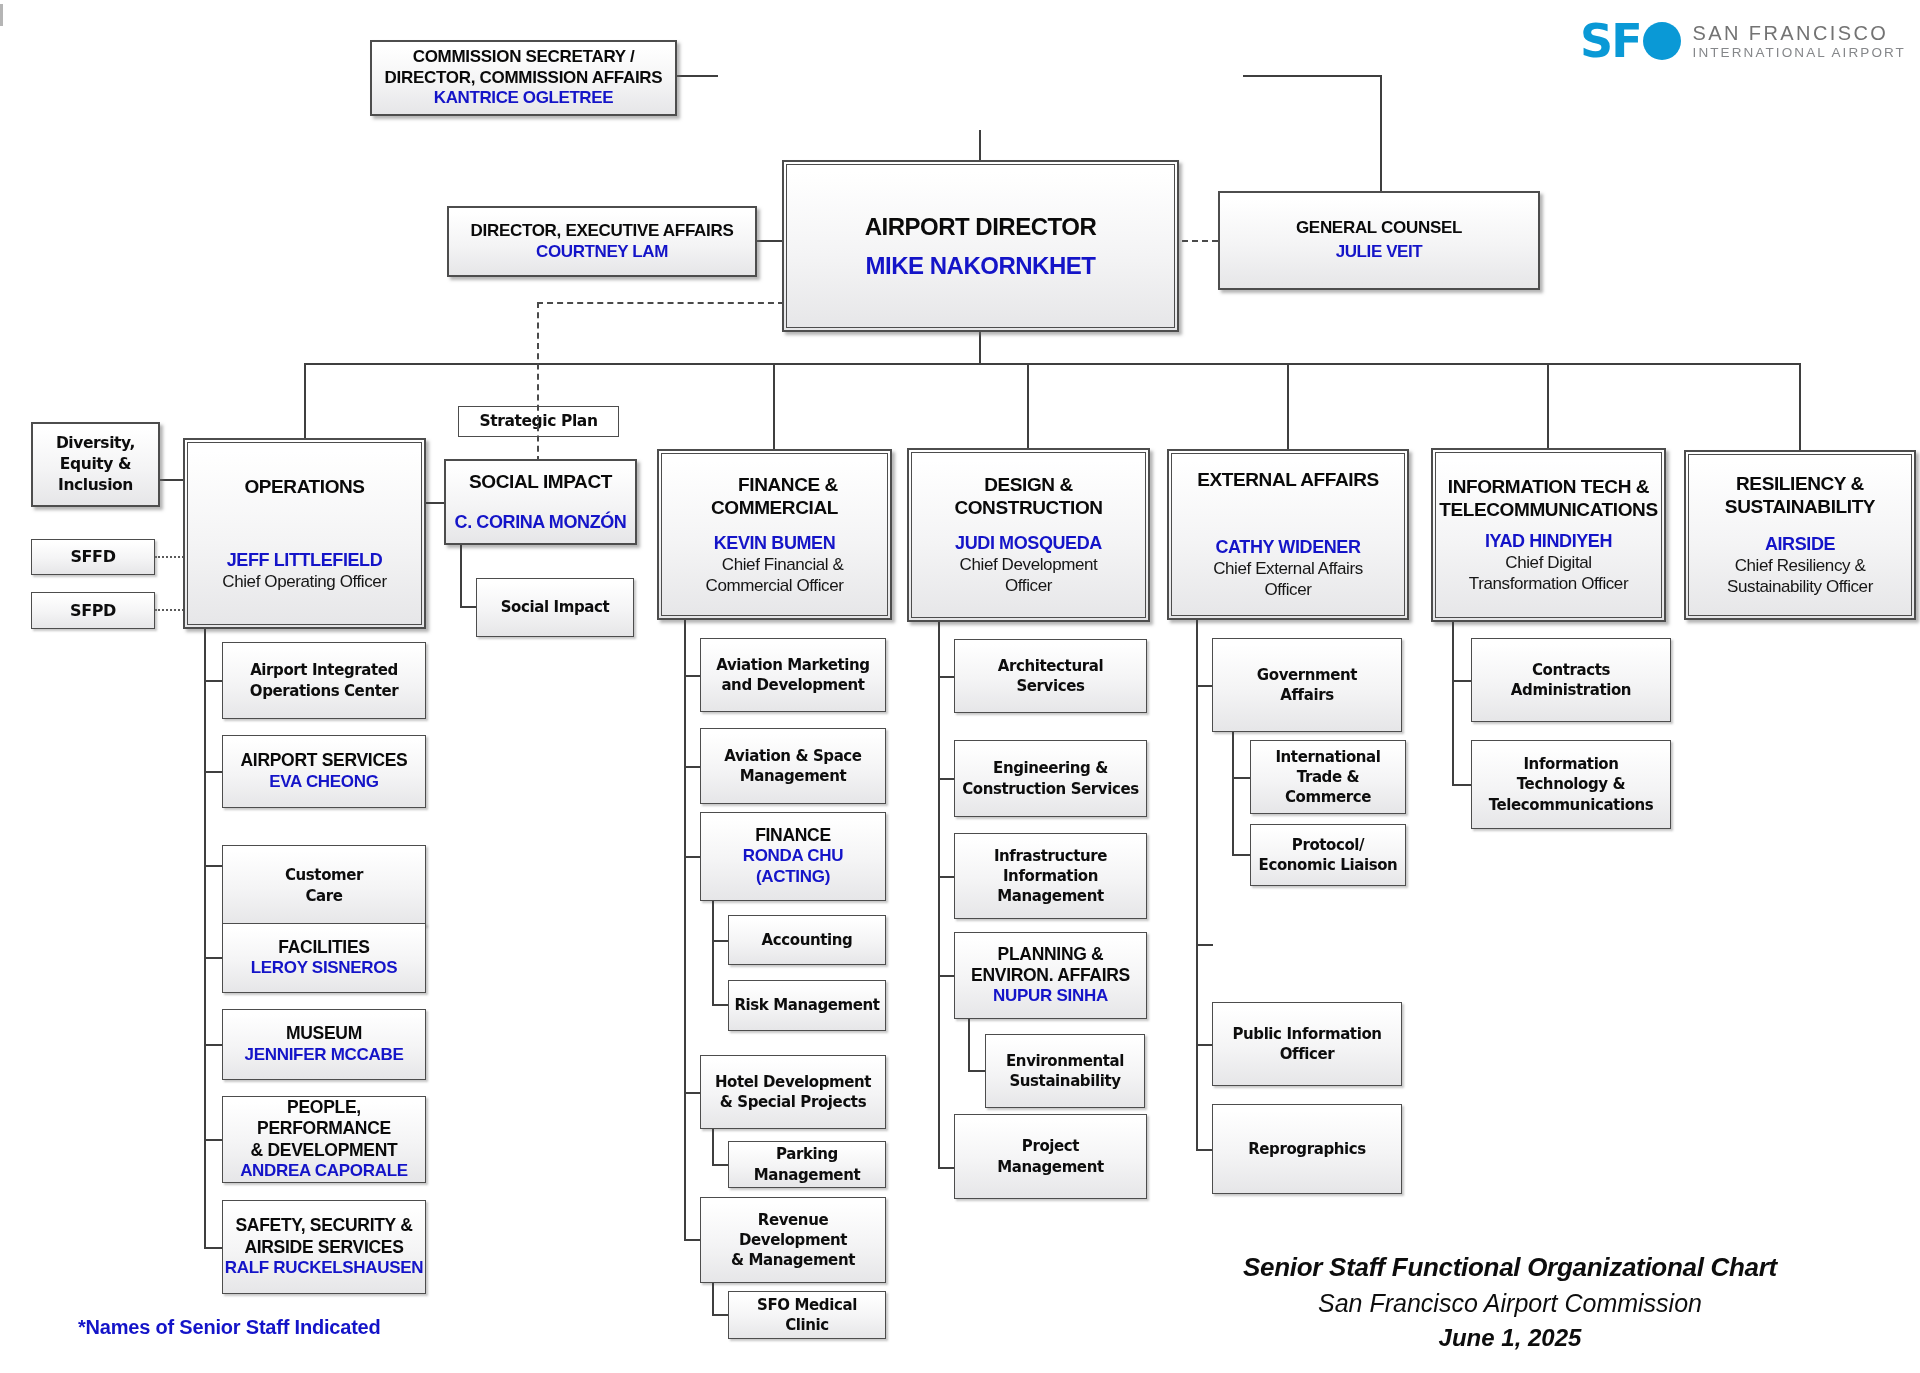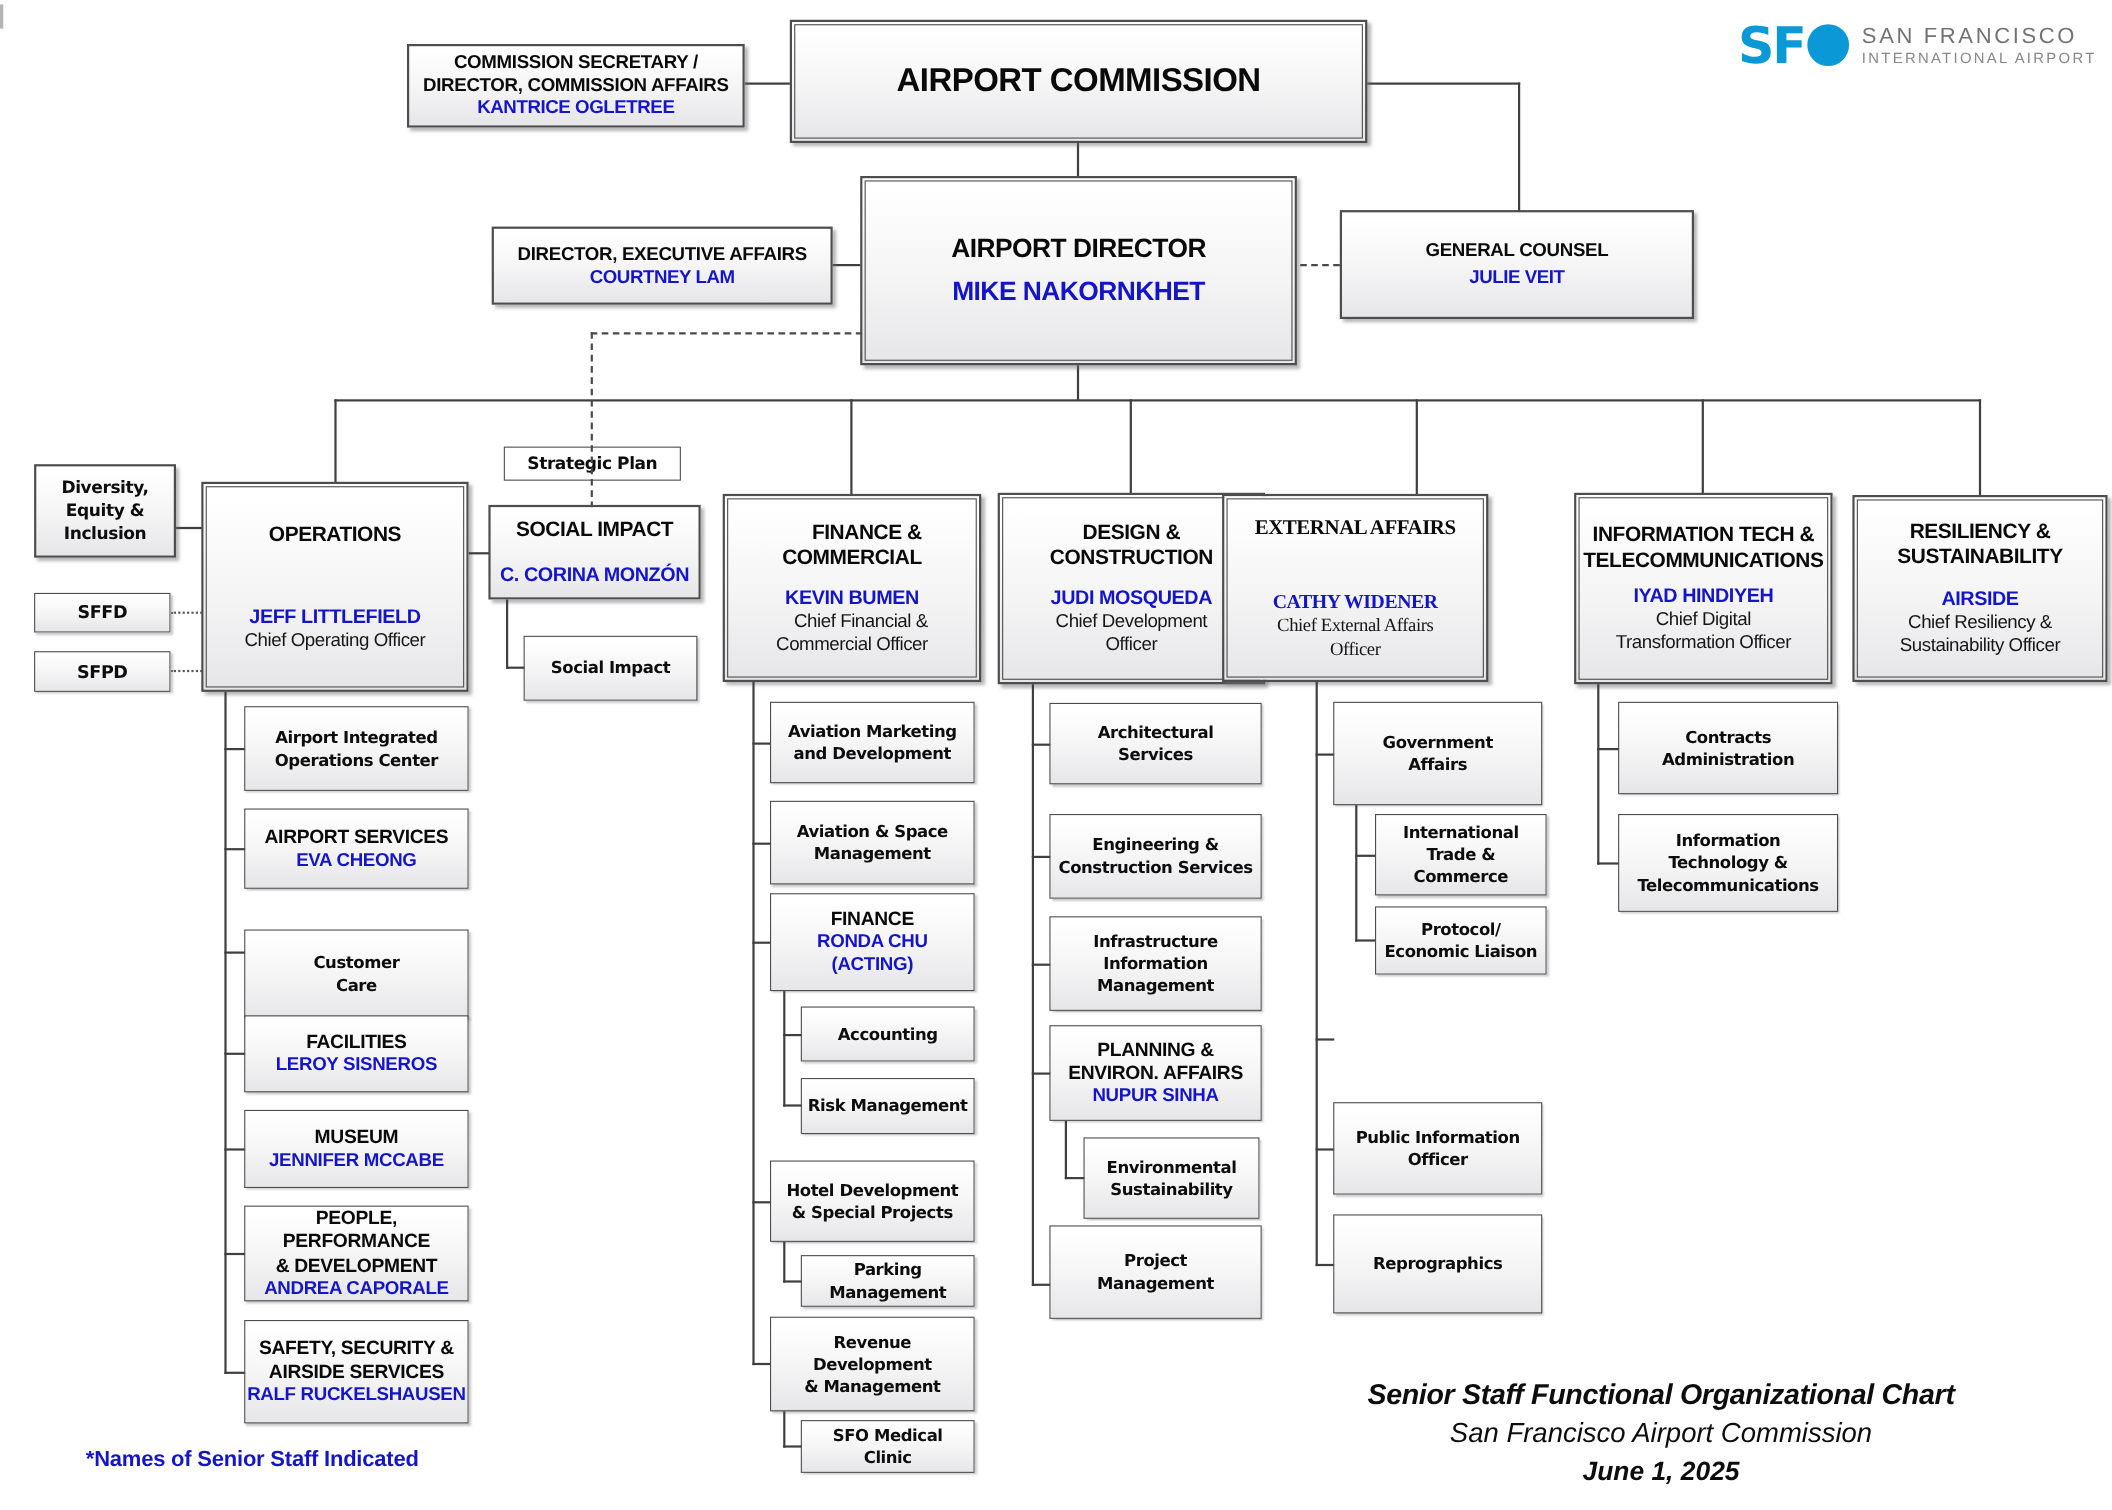--- a/index.html
+++ b/index.html
@@ -75,23 +75,20 @@
   <div class="lv" style="left:1287px;top:363px;height:87px;"></div>
   <div class="lv" style="left:1547px;top:363px;height:86px;"></div>
   <div class="lv" style="left:1799px;top:363px;height:88px;"></div>
 
   <div class="box" style="left:370px;top:40px;width:307px;height:76px;">
     <div class="t-sm">COMMISSION SECRETARY /
 DIRECTOR, COMMISSION AFFAIRS</div>
     <div class="t-name" style="font-size:17px;">KANTRICE OGLETREE</div>
   </div>
 
-  <div class="box dbl" style="left:718px;top:18px;width:525px;height:112px;">
-    <div class="t-big">AIRPORT COMMISSION</div>
-  </div>
 
   <div class="box" style="left:447px;top:206px;width:310px;height:71px;">
     <div class="t-sm">DIRECTOR, EXECUTIVE AFFAIRS</div>
     <div class="t-name" style="font-size:17px;">COURTNEY LAM</div>
   </div>
 
   <div class="box dbl" style="left:782px;top:160px;width:397px;height:172px;">
     <div class="t-dir">AIRPORT DIRECTOR</div>
     <div class="t-dirname">MIKE NAKORNKHET</div>
   </div>
@@ -279,21 +276,21 @@
   <div class="lh" style="left:968px;top:1070px;width:18px;"></div>
   <div class="box thin" style="left:985px;top:1034px;width:160px;height:74px;">
     <div class="c-plain">Environmental
 Sustainability</div>
   </div>
   <div class="box thin" style="left:954px;top:1114px;width:193px;height:85px;">
     <div class="c-plain">Project
 Management</div>
   </div>
 
-  <div class="box dbl" style="left:1111px;top:449px;width:242px;height:171px;font-family:Liberation Serif, serif;">
+  <div class="box dbl" style="left:1167px;top:449px;width:242px;height:171px;">
     <div class="t-hdr">EXTERNAL AFFAIRS</div>
     <div class="sp" style="height:46px;"></div>
     <div class="t-name">CATHY WIDENER</div>
     <div class="t-role">Chief External Affairs
 Officer</div>
   </div>
 
   <div class="lv" style="left:1196px;top:620px;height:531px;"></div>
   <div class="lh" style="left:1196px;top:685px;width:17px;"></div>
   <div class="lh" style="left:1196px;top:944px;width:17px;"></div>

